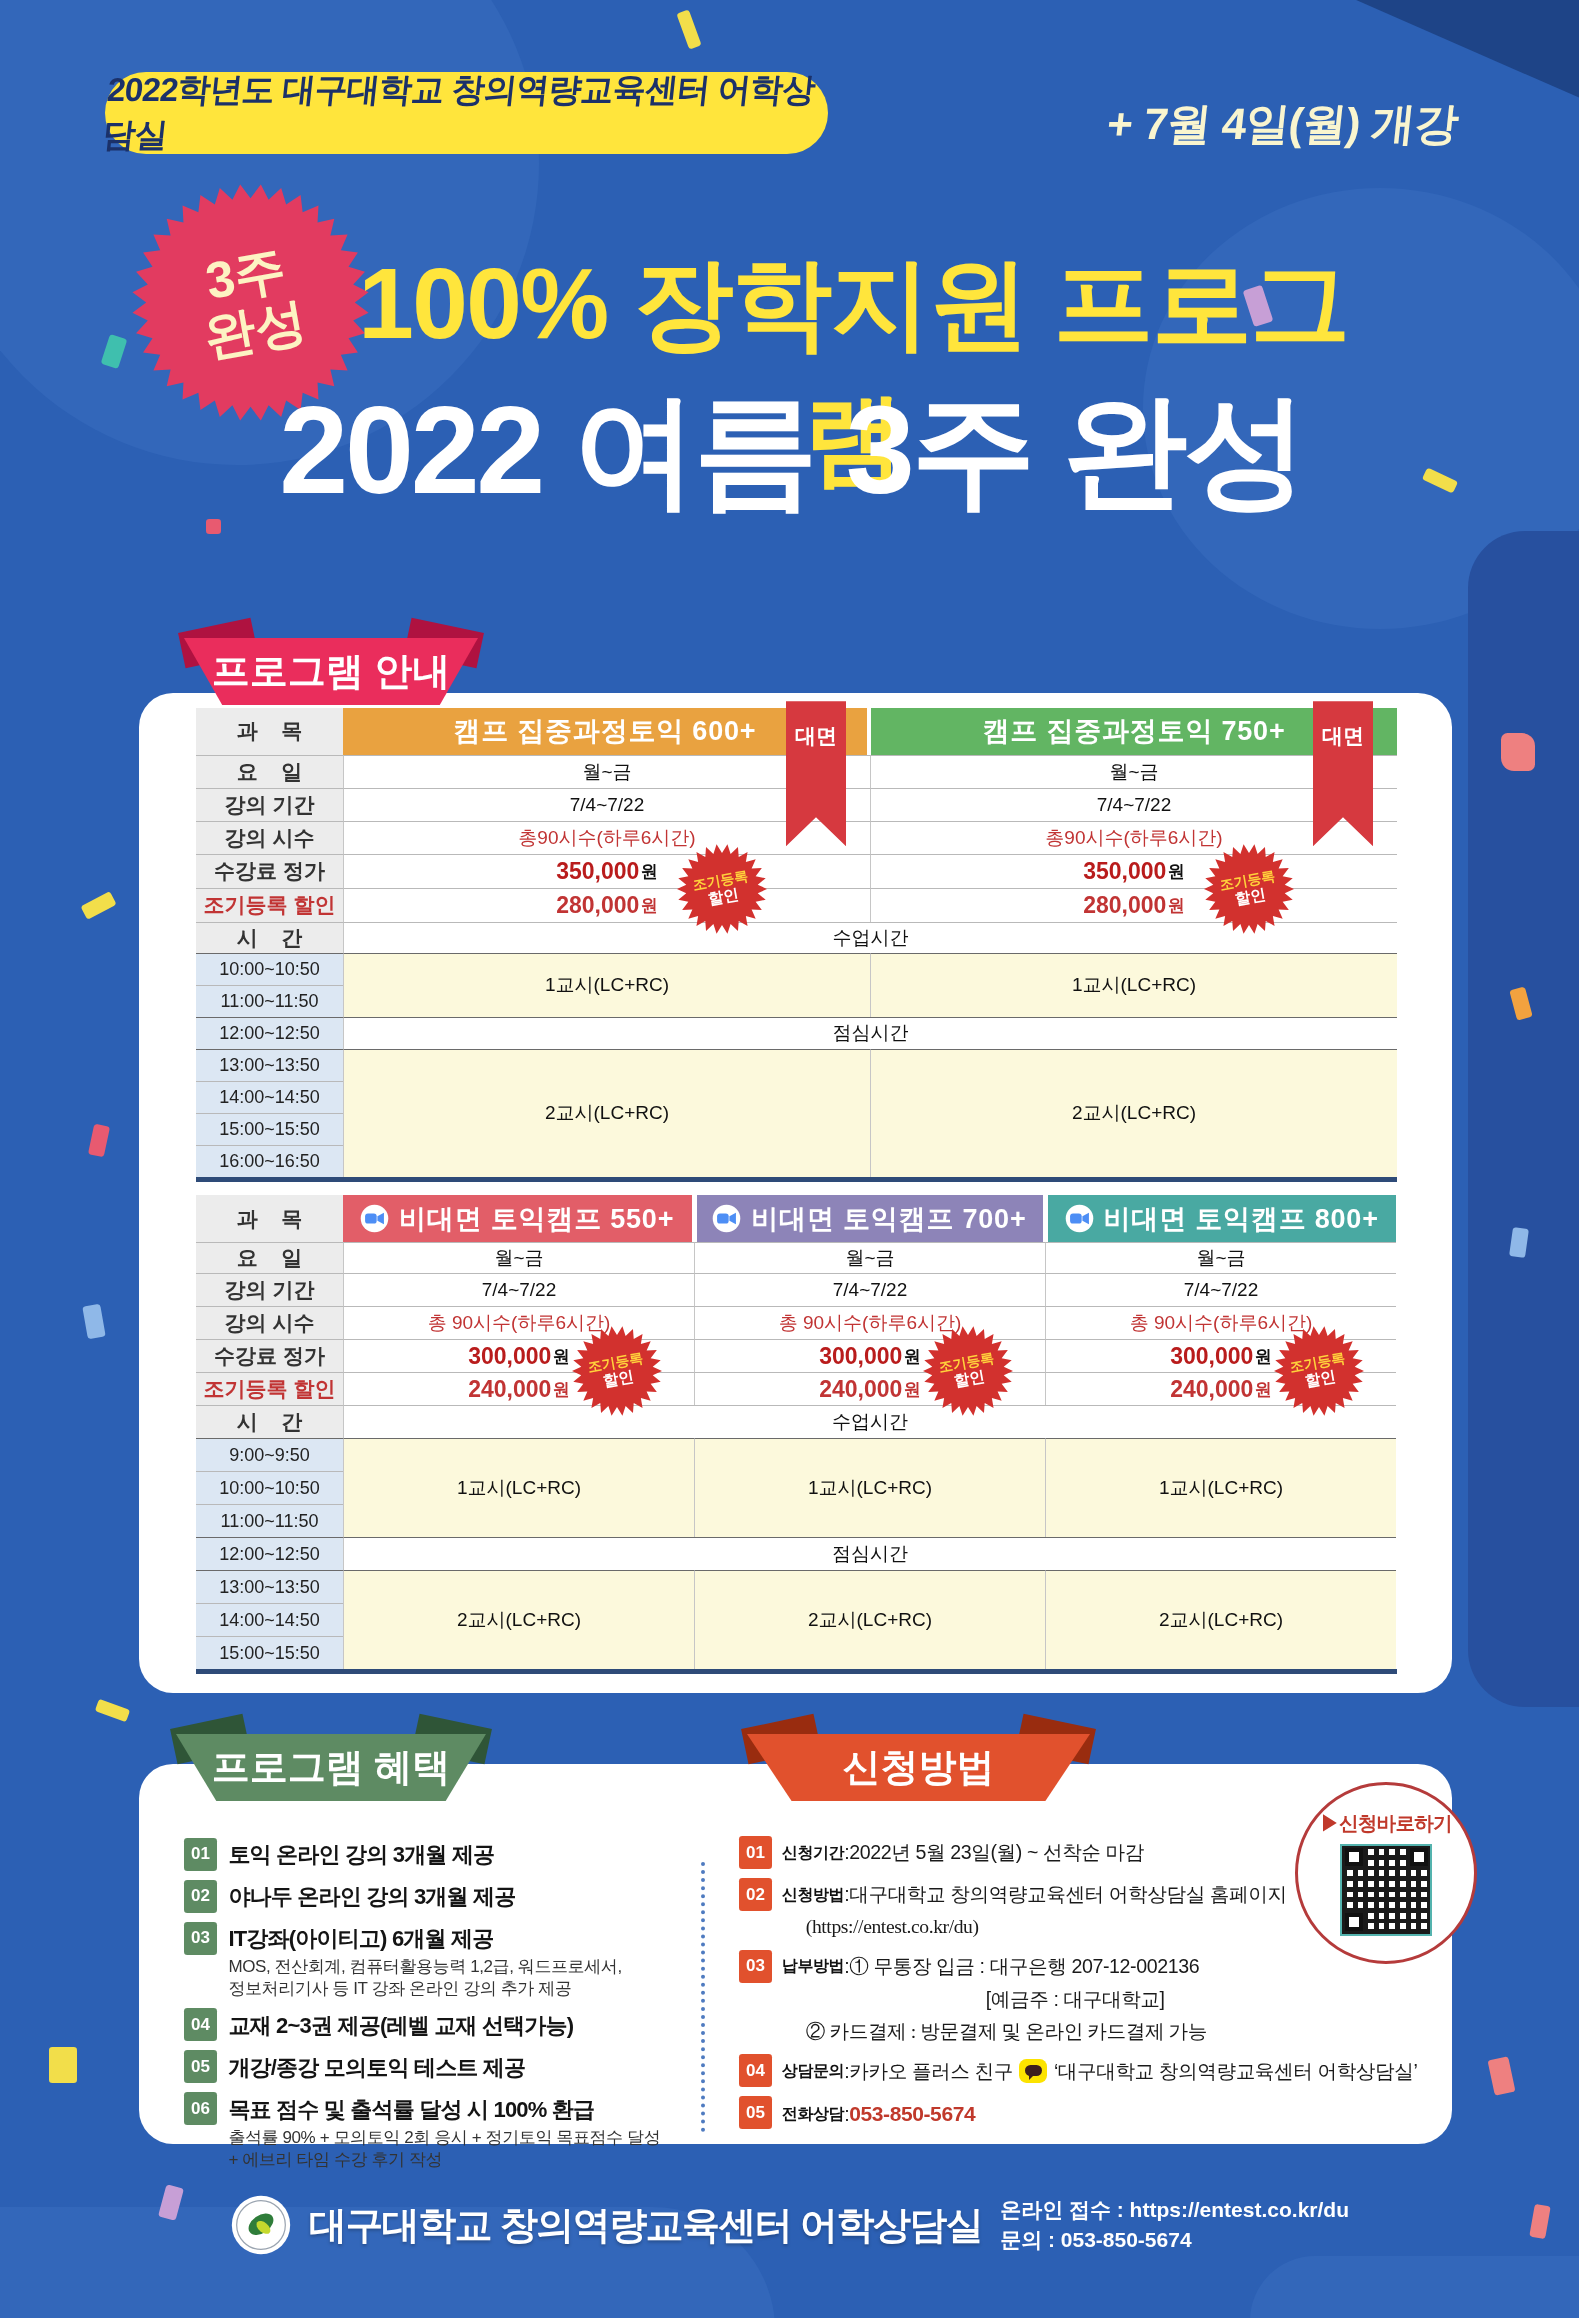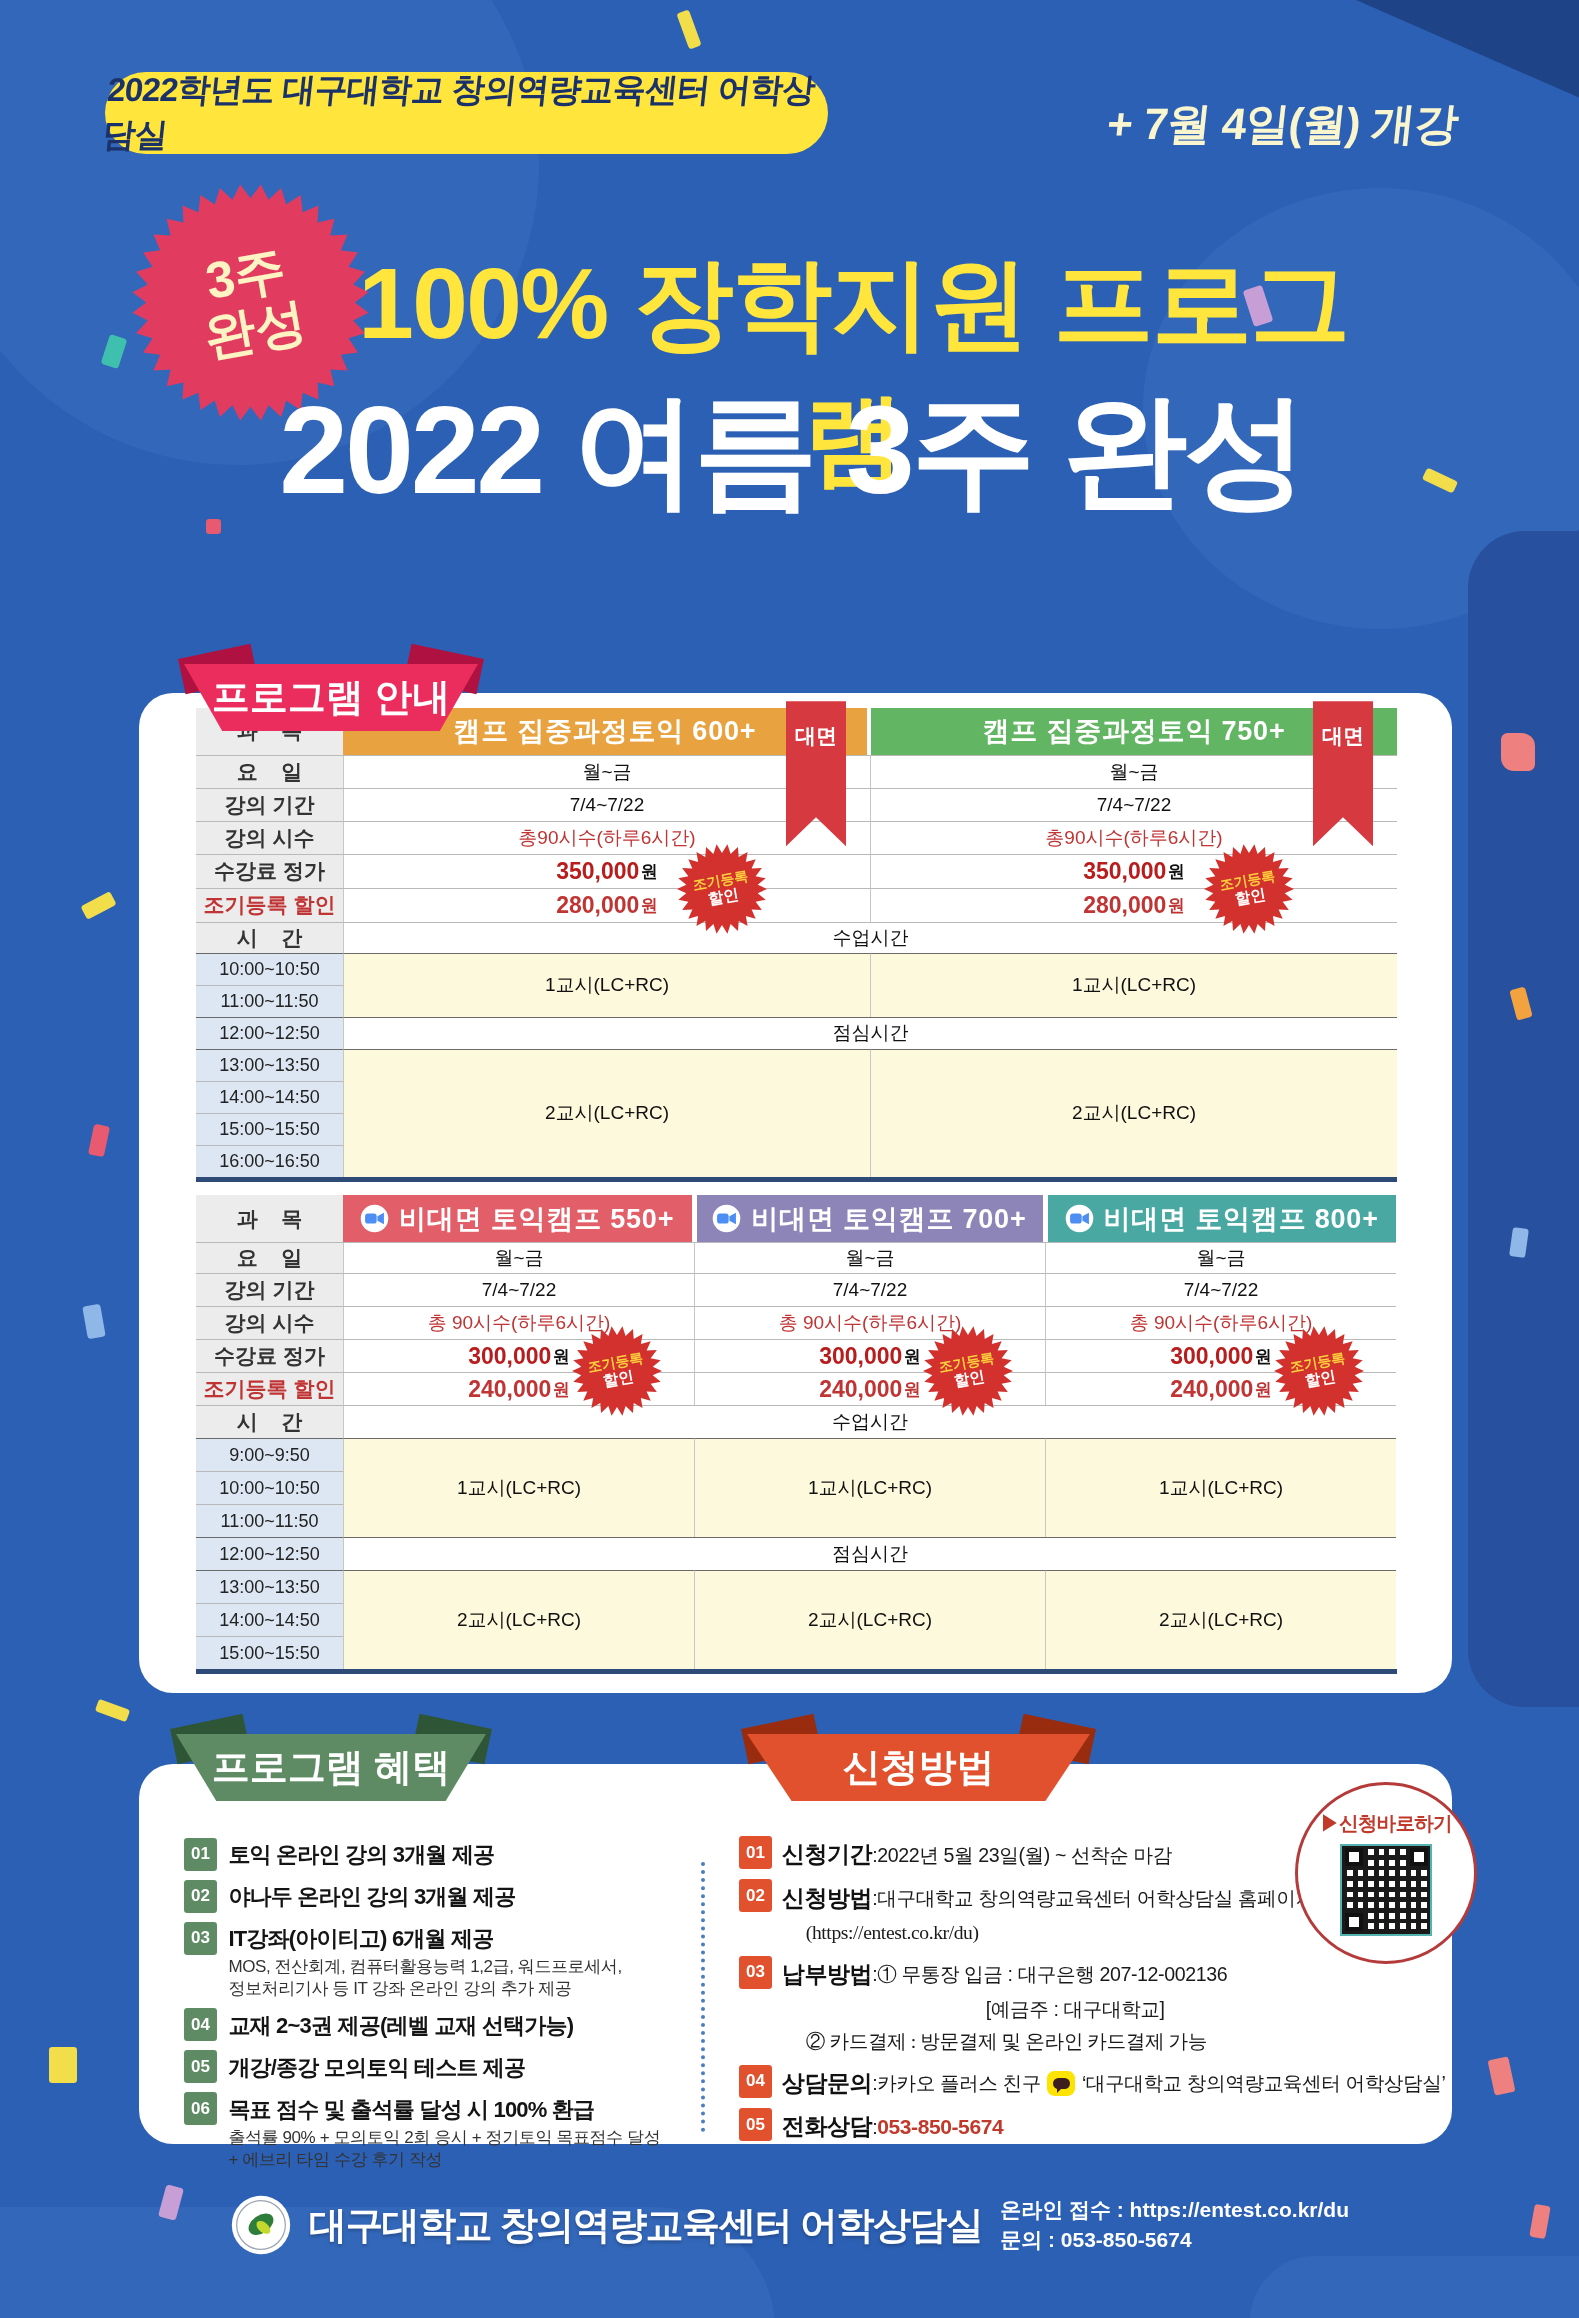--- a/index.html
+++ b/index.html
@@ -94,21 +94,21 @@
           font-size:17px;display:flex;align-items:center;justify-content:center;flex:none;margin-top:1.6px;}
   .bn-text{font-size:22px;font-weight:800;color:#141414;line-height:1.3;padding-top:4.9px;letter-spacing:-0.8px;}
   .bn-sub{font-size:17px;font-weight:400;color:#333;margin-top:2.5px;line-height:1.28;white-space:pre-line;letter-spacing:-0.4px;}
   .divider{position:absolute;left:562px;top:98px;height:270px;border-left:4.1px dotted #4F7BC0;}
   .ap-list{position:absolute;left:600px;top:72px;width:719px;}
   .ap-item{display:flex;gap:9.8px;margin-bottom:9px;align-items:flex-start;}
   .ap-num{width:33px;height:33px;background:#E1512D;border-radius:3.3px;color:#fff;font-weight:900;
           font-size:17px;display:flex;align-items:center;justify-content:center;flex:none;margin-top:0px;}
   .ap-body{font-size:19.6px;color:#1a1a1a;line-height:1.35;letter-spacing:-0.4px;}
   .ap-line{display:flex;align-items:center;white-space:nowrap;padding-top:3.3px;}
-  .ap-label{font-weight:900;font-size:23px;color:#111;}
+  .ap-label{font-weight:900;font-size:16px;color:#111;}
   .ap-sub{margin-top:6.5px;}
   .ap-sub.ml1{margin-left:24px;font-family:Liberation Serif, serif;}
   .ap-sub.ml2{margin-left:204px;}
   .ap-red{color:#C0392B;font-weight:900;font-size:21px;}
   .kakao{display:inline-flex;width:28px;height:24.5px;background:#FCE300;border-radius:7.4px;margin:0 6.5px;
          align-items:center;justify-content:center;flex:none;position:relative;}
   .kakao i{display:block;width:16.3px;height:11.4px;background:#3C1E1E;border-radius:5.7px;position:relative;}
   .kakao i:after{content:"";position:absolute;left:3.3px;bottom:-3.3px;border:3.3px solid transparent;
                  border-top-color:#3C1E1E;border-left-color:#3C1E1E;}
   
@@ -168,21 +168,21 @@
         <polygon fill="#E23B60" points="50.00,6.00 54.36,0.19 57.64,6.67 62.94,1.70 65.05,8.65 71.13,4.68 72.00,11.89 78.68,9.04 78.28,16.29 85.36,14.64 83.71,21.72 90.96,21.32 88.11,28.00 95.32,28.87 91.35,34.95 98.30,37.06 93.33,42.36 99.81,45.64 94.00,50.00 99.81,54.36 93.33,57.64 98.30,62.94 91.35,65.05 95.32,71.13 88.11,72.00 90.96,78.68 83.71,78.28 85.36,85.36 78.28,83.71 78.68,90.96 72.00,88.11 71.13,95.32 65.05,91.35 62.94,98.30 57.64,93.33 54.36,99.81 50.00,94.00 45.64,99.81 42.36,93.33 37.06,98.30 34.95,91.35 28.87,95.32 28.00,88.11 21.32,90.96 21.72,83.71 14.64,85.36 16.29,78.28 9.04,78.68 11.89,72.00 4.68,71.13 8.65,65.05 1.70,62.94 6.67,57.64 0.19,54.36 6.00,50.00 0.19,45.64 6.67,42.36 1.70,37.06 8.65,34.95 4.68,28.87 11.89,28.00 9.04,21.32 16.29,21.72 14.64,14.64 21.72,16.29 21.32,9.04 28.00,11.89 28.87,4.68 34.95,8.65 37.06,1.70 42.36,6.67 45.64,0.19"></polygon>
       </svg>
     <div class="txt">
       <span>3주</span>
       <span>완성</span>
     </div>
   </div>
   <div class="kicker">100% 장학지원 프로그램</div>
   <div class="h-title l1">2022 여름 3주 완성</div>
 
-  <div class="ribbon pink" style="left:184px;top:664px;width:294px;">
+  <div class="ribbon pink" style="left:184px;top:638px;width:294px;">
     <div class="fold l"></div>
     <div class="fold r"></div>
     <div class="band">프로그램 안내</div>
   </div>
 
   <div class="panel p1">
 
     <div class="table t1">
       <div class="cell lbl r1 c1">과    목</div>
       <div class="cell hdr hdrO r1 c2">캠프 집중과정토익 600+</div>

